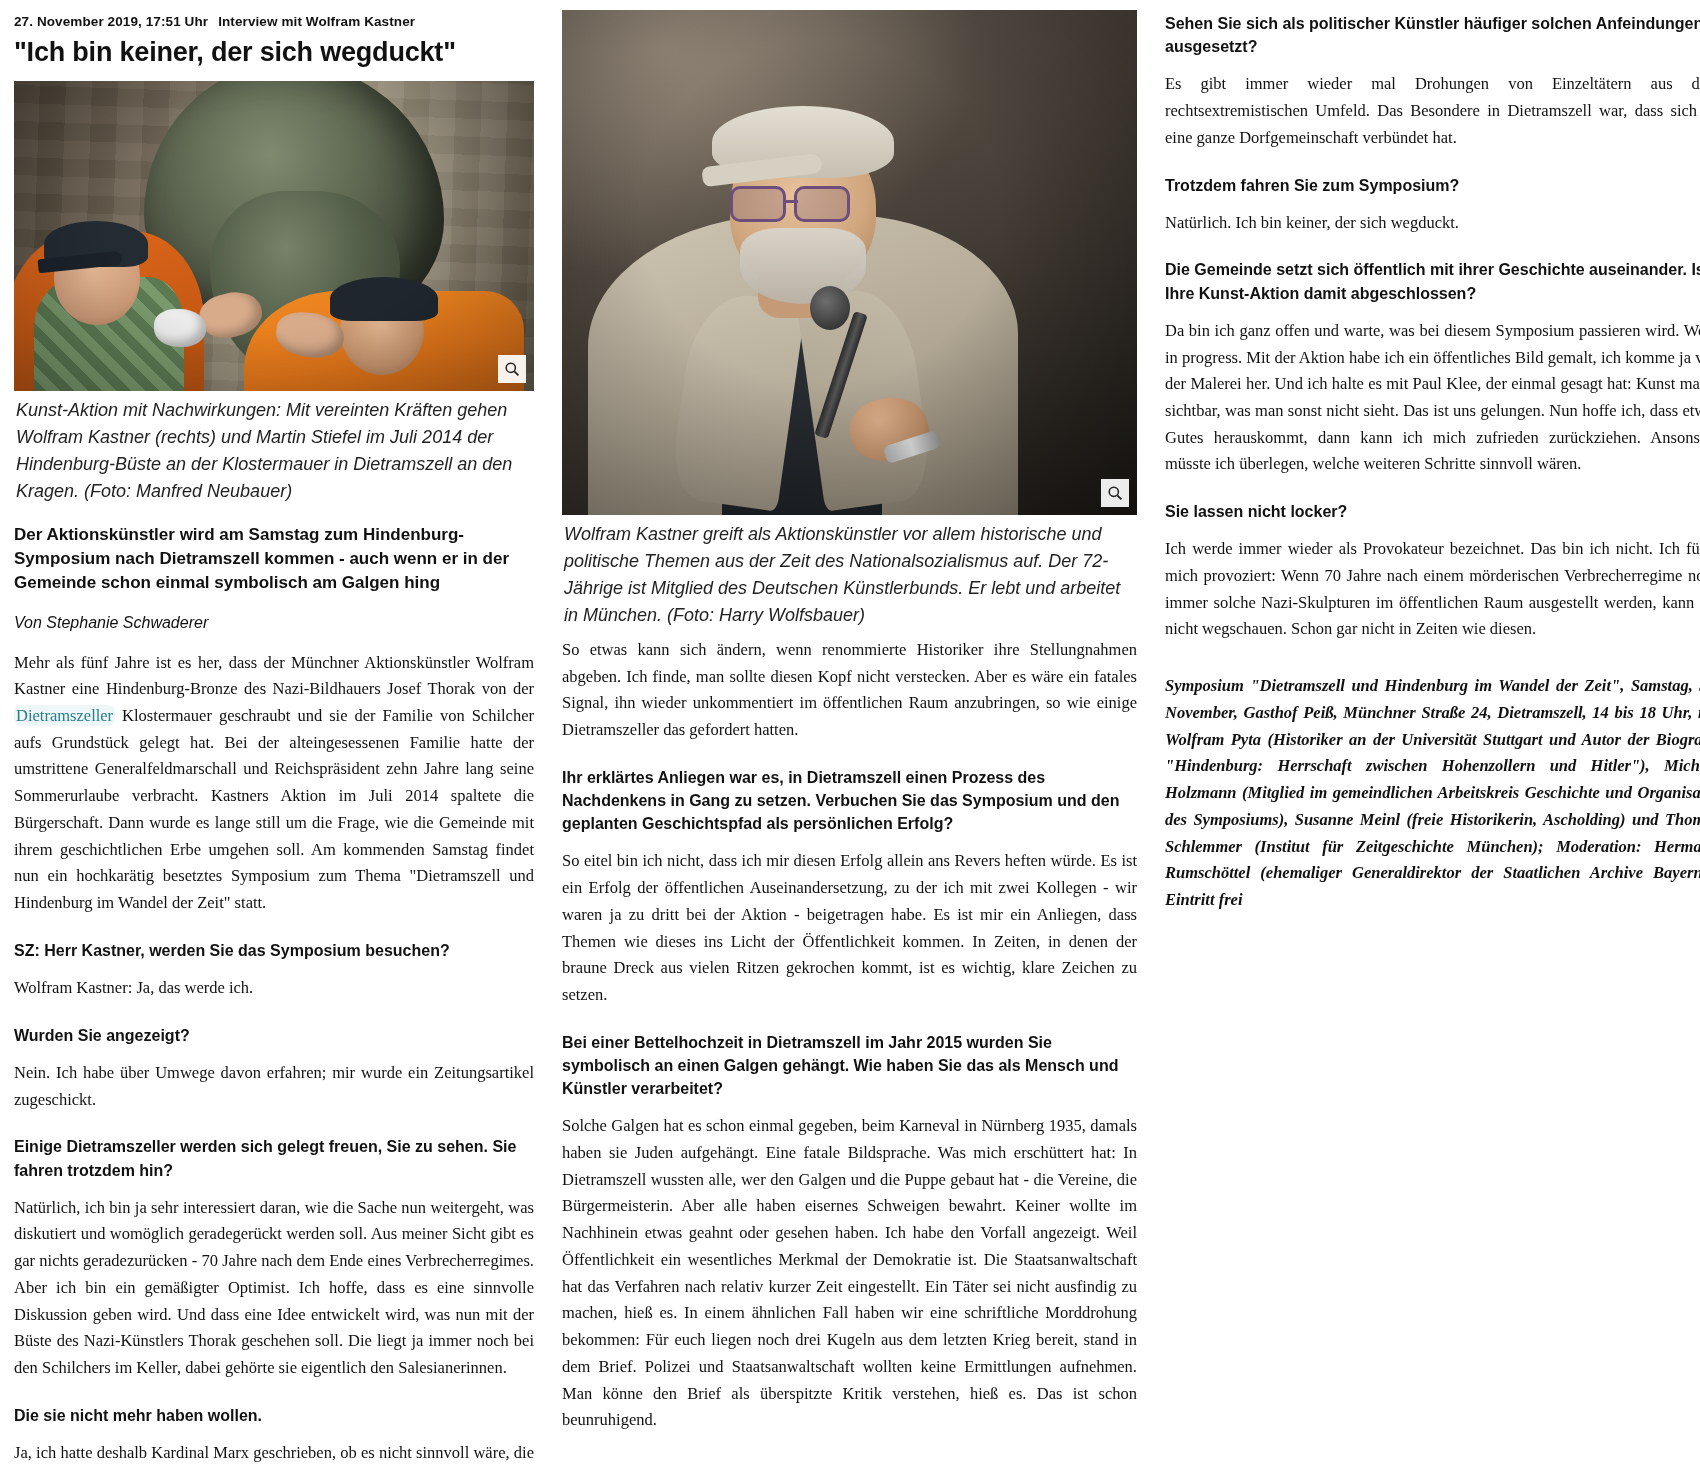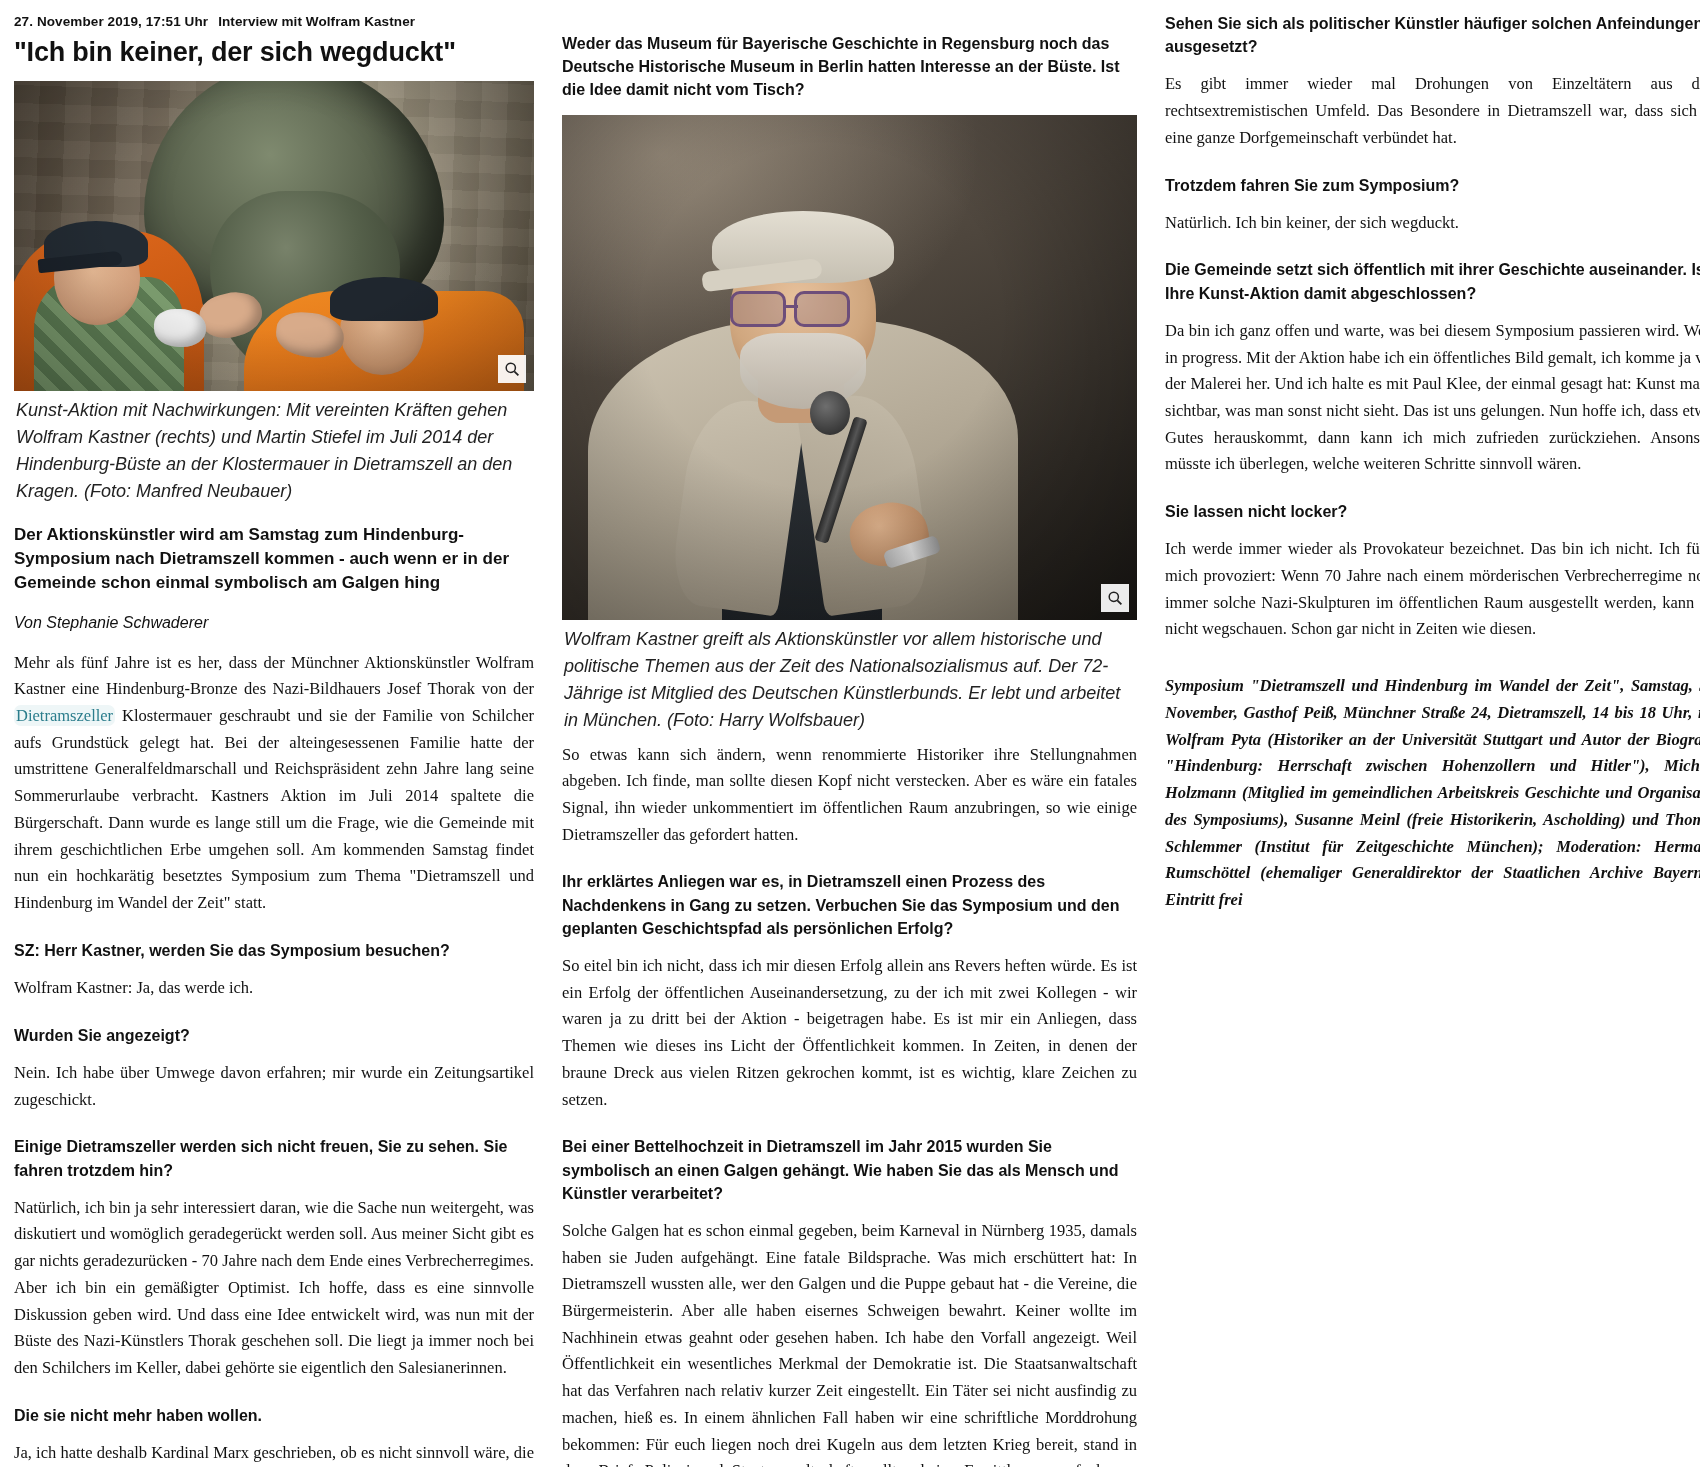--- a/index.html
+++ b/index.html
@@ -371,30 +371,29 @@
     <div class="byline">Von Stephanie Schwaderer</div>
 
     <p class="body"><span>Mehr als fünf Jahre ist es her, dass der Münchner Aktionskünstler Wolfram Kastner eine Hindenburg-Bronze des Nazi-Bildhauers Josef Thorak von der </span><a class="inline-link" href="#">Dietramszeller</a><span> Klostermauer geschraubt und sie der Familie von Schilcher aufs Grundstück gelegt hat. Bei der alteingesessenen Familie hatte der umstrittene Generalfeldmarschall und Reichspräsident zehn Jahre lang seine Sommerurlaube verbracht. Kastners Aktion im Juli 2014 spaltete die Bürgerschaft. Dann wurde es lange still um die Frage, wie die Gemeinde mit ihrem geschichtlichen Erbe umgehen soll. Am kommenden Samstag findet nun ein hochkarätig besetztes Symposium zum Thema "Dietramszell und Hindenburg im Wandel der Zeit" statt.</span></p>
 
     <p class="q">SZ: Herr Kastner, werden Sie das Symposium besuchen?</p>
     <p class="body">Wolfram Kastner: Ja, das werde ich.</p>
 
     <p class="q">Wurden Sie angezeigt?</p>
     <p class="body">Nein. Ich habe über Umwege davon erfahren; mir wurde ein Zeitungsartikel zugeschickt.</p>
 
-    <p class="q">Einige Dietramszeller werden sich nicht freuen, Sie zu sehen. Sie fahren trotzdem hin?</p>
+    <p class="q">Einige Dietramszeller werden sich gelegt freuen, Sie zu sehen. Sie fahren trotzdem hin?</p>
     <p class="body">Natürlich, ich bin ja sehr interessiert daran, wie die Sache nun weitergeht, was diskutiert und womöglich geradegerückt werden soll. Aus meiner Sicht gibt es gar nichts geradezurücken - 70 Jahre nach dem Ende eines Verbrecherregimes. Aber ich bin ein gemäßigter Optimist. Ich hoffe, dass es eine sinnvolle Diskussion geben wird. Und dass eine Idee entwickelt wird, was nun mit der Büste des Nazi-Künstlers Thorak geschehen soll. Die liegt ja immer noch bei den Schilchers im Keller, dabei gehörte sie eigentlich den Salesianerinnen.</p>
 
     <p class="q">Die sie nicht mehr haben wollen.</p>
     <p class="body">Ja, ich hatte deshalb Kardinal Marx geschrieben, ob es nicht sinnvoll wäre, die Büste mit einer präzisen Provenienz-Beschreibung einem Museum zu übergeben. Ein Sprecher der Diözese hat mir geantwortet und diesen Vorschlag gut geheißen.</p>
   </div>
 
   <div class="col col-2">
 
-    <p class="q">Weder das Museum für Bayerische Geschichte in Regensburg noch das Deutsche Historische Museum in Berlin hatten Interesse an der Büste. Ist die Idee damit nicht vom Tisch?</p>
 
     <div class="figure">
       <div class="photo photo-2">
         <div class="p2-bg"></div>
         <div class="p2-light"></div>
         <div class="p2-body"></div>
         <div class="p2-jacket-dark"></div>
         <div class="p2-collar-l"></div>
         <div class="p2-collar-r"></div>
         <div class="p2-neck"></div>

